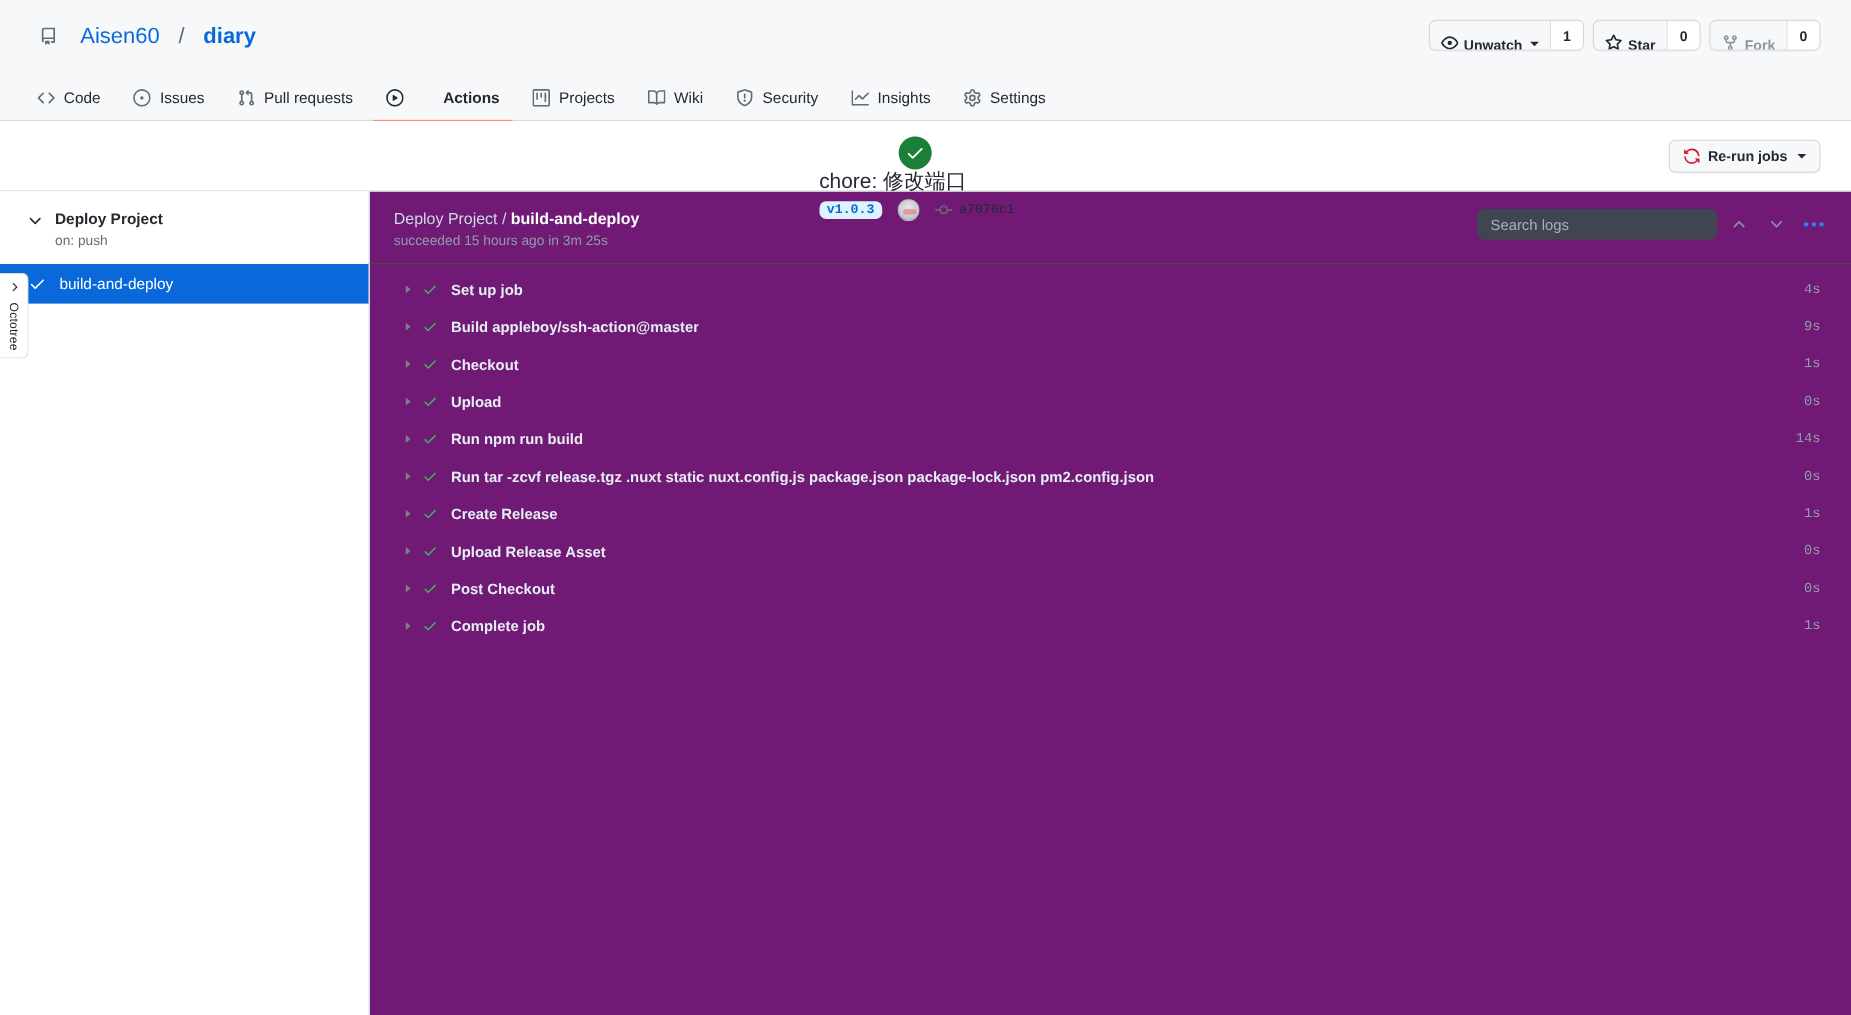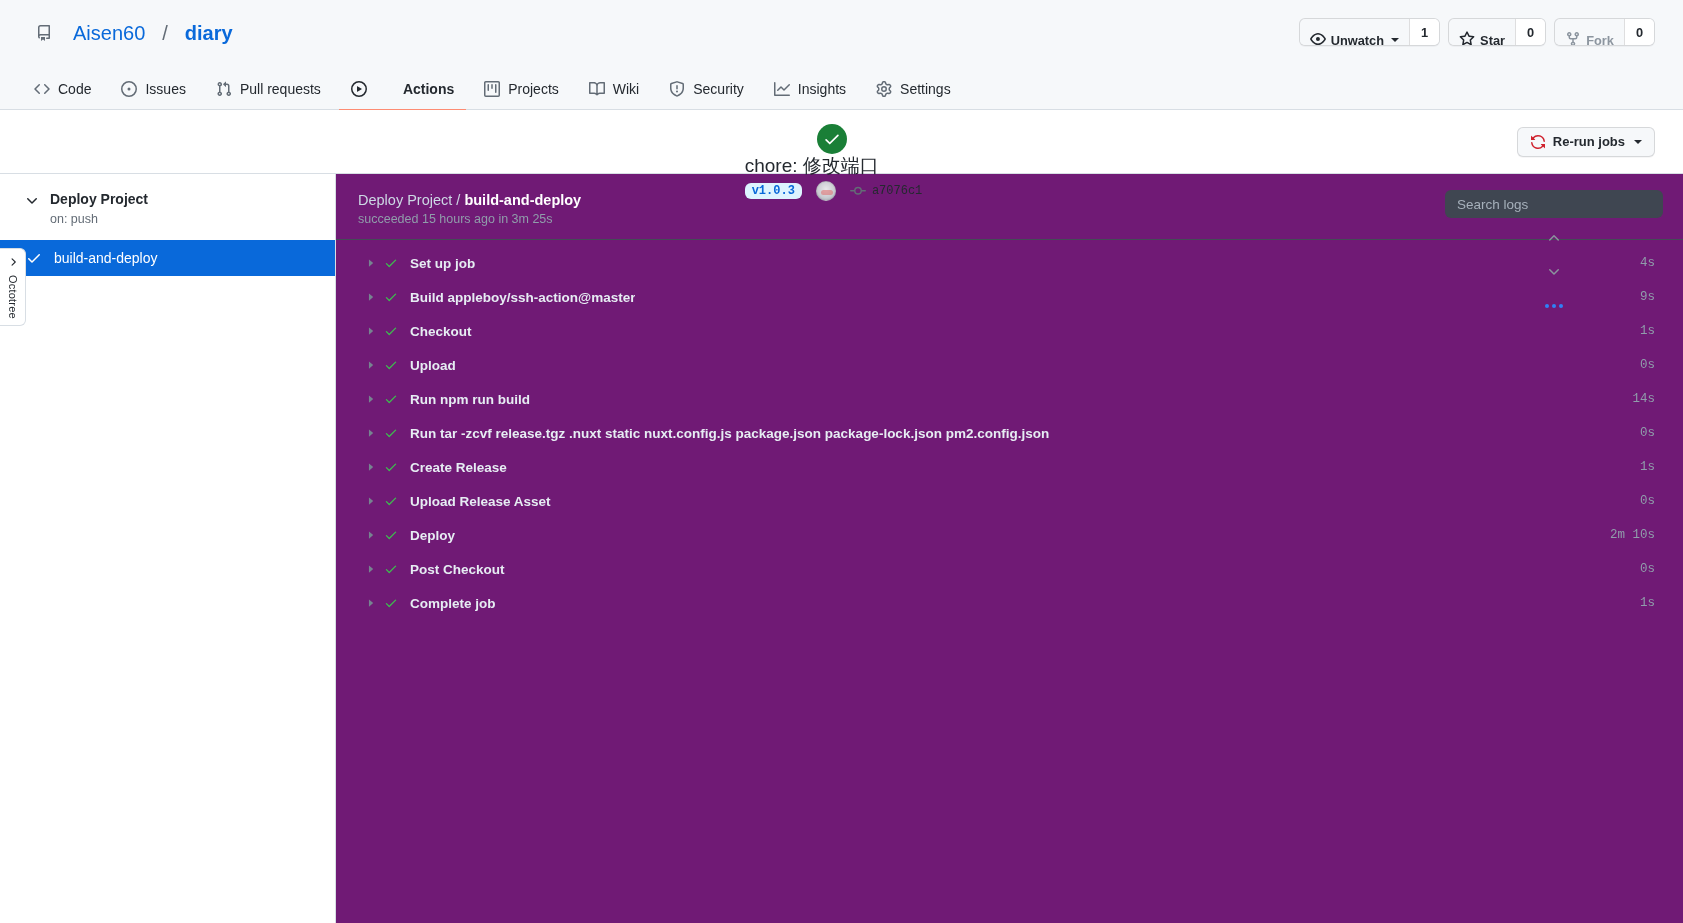--- a/index.html
+++ b/index.html
@@ -315,21 +315,20 @@
     color: #909dab;
     margin-top: 4px;
   }
   .log-tools {
     position: absolute;
     right: 20px;
     top: 16px;
     display: flex;
     align-items: center;
     gap: 6px;
-    flex-direction: column;
   }
   .search-logs {
     width: 218px;
     height: 28px;
     background: #3f4651;
     border: 1px solid transparent;
     border-radius: 6px;
     color: #cdd9e5;
     font-size: 13.5px;
     padding: 0 11px;
@@ -740,34 +739,20 @@
           <span class="step-caret">
             <svg width="10" height="10" viewBox="0 0 16 16" fill="currentColor">
               <path d="M4.7 2.2 11.5 8l-6.8 5.8Z"></path>
             </svg>
           </span>
           <span class="step-check">
             <svg width="14" height="14" viewBox="0 0 16 16" fill="currentColor">
               <path d="M13.78 4.22a.75.75 0 0 1 0 1.06l-7.25 7.25a.75.75 0 0 1-1.06 0L2.22 9.28a.751.751 0 0 1 .018-1.042.751.751 0 0 1 1.042-.018L6 10.94l6.72-6.72a.75.75 0 0 1 1.06 0Z"></path>
             </svg>
           </span>
-          <span class="step-name">Deploy</span>
-          <span class="step-time">2m 10s</span>
-        </div>
-        <div class="step-row">
-          <span class="step-caret">
-            <svg width="10" height="10" viewBox="0 0 16 16" fill="currentColor">
-              <path d="M4.7 2.2 11.5 8l-6.8 5.8Z"></path>
-            </svg>
-          </span>
-          <span class="step-check">
-            <svg width="14" height="14" viewBox="0 0 16 16" fill="currentColor">
-              <path d="M13.78 4.22a.75.75 0 0 1 0 1.06l-7.25 7.25a.75.75 0 0 1-1.06 0L2.22 9.28a.751.751 0 0 1 .018-1.042.751.751 0 0 1 1.042-.018L6 10.94l6.72-6.72a.75.75 0 0 1 1.06 0Z"></path>
-            </svg>
-          </span>
           <span class="step-name">Post Checkout</span>
           <span class="step-time">0s</span>
         </div>
         <div class="step-row">
           <span class="step-caret">
             <svg width="10" height="10" viewBox="0 0 16 16" fill="currentColor">
               <path d="M4.7 2.2 11.5 8l-6.8 5.8Z"></path>
             </svg>
           </span>
           <span class="step-check">

